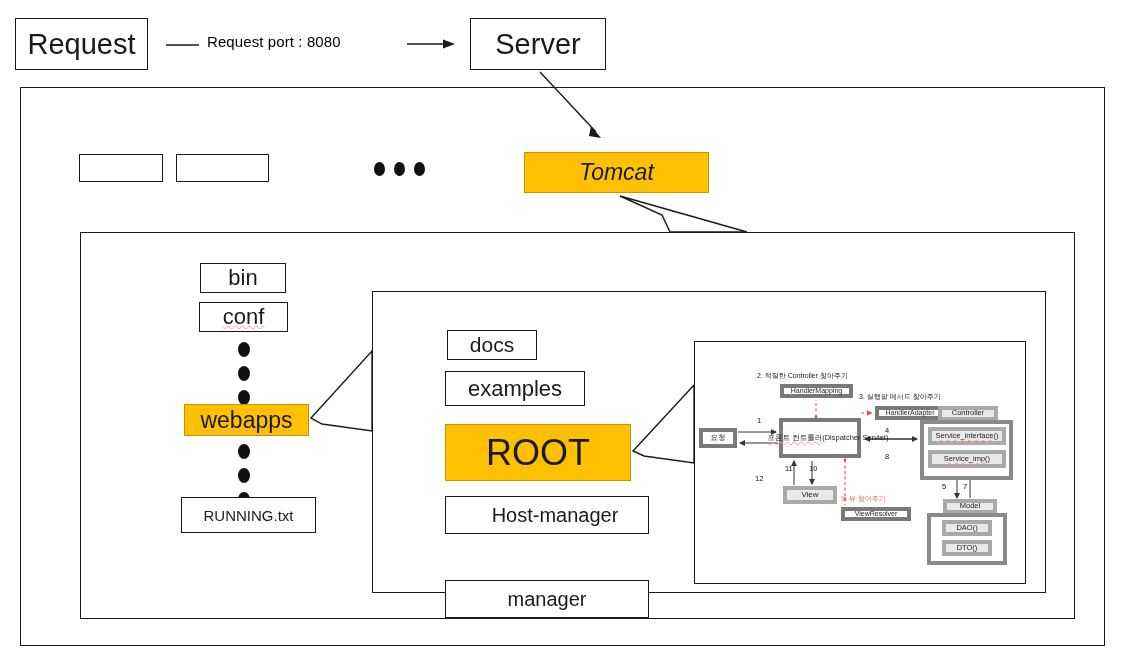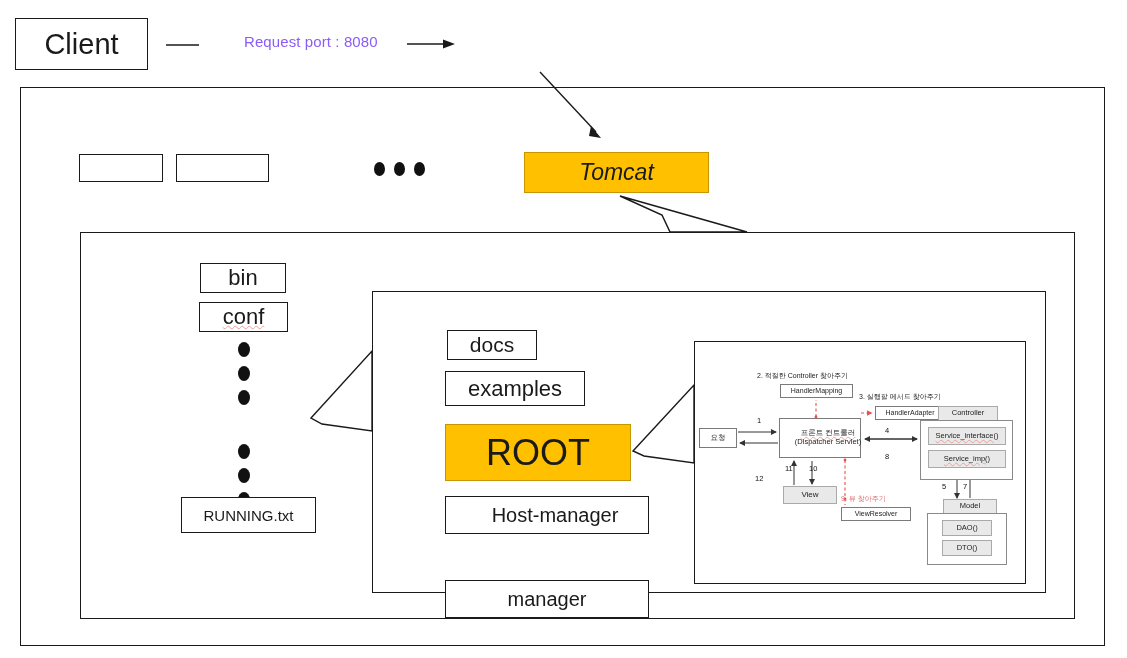--- a/index.html
+++ b/index.html
@@ -20,21 +20,21 @@
     white-space:nowrap;
     color:#1a1a1a;
   }
   .box.accent{background:#FFC000;border-color:#c79500;}
 
   
   #client-box{left:15px;top:18px;width:133px;height:52px;font-size:29px;}
   #server-box{left:470px;top:18px;width:136px;height:52px;font-size:29px;}
   #req-label{
     position:absolute;left:207px;top:33px;font-size:15px;letter-spacing:.1px;
-    color:#8b5cf6;white-space:nowrap;margin-left:37px;
+    color:#000000;white-space:nowrap;
   }
 
   
   .frame{position:absolute;border:1.7px solid #1a1a1a;background:transparent;box-sizing:border-box;}
   #frame-server{left:20px;top:87px;width:1085px;height:559px;}
   #frame-tomcat{left:80px;top:232px;width:995px;height:387px;}
   #frame-webapps{left:372px;top:291px;width:674px;height:302px;}
 
   
   #empty-box-1{left:79px;top:154px;width:84px;height:28px;}
@@ -77,41 +77,41 @@
 
   
   #mvc-panel{
     position:absolute;left:694px;top:341px;width:332px;height:243px;
     border:1.6px solid #1a1a1a;background:#fff;box-sizing:border-box;overflow:hidden;
     font-family:"Liberation Sans","DejaVu Sans",sans-serif;
   }
   #mvc-svg{position:absolute;left:0;top:0;width:332px;height:243px;}
   .m-box{
     position:absolute;box-sizing:border-box;
-    border:1px solid #ec4899;background:#ffffff;
+    border:4px solid #ec4899;background:#ffffff;
     display:flex;align-items:center;justify-content:center;
     font-size:7px;color:#222;white-space:nowrap;text-align:center;line-height:1.15;
   }
   .m-box.grey{background:#e9e9e9;border-color:#a9a9a9;}
   .m-box.plainborder{border-color:#7a7a7a;}
   .m-label{
     position:absolute;font-size:7px;color:#222;white-space:nowrap;
   }
   .m-num{position:absolute;font-size:7.5px;color:#111;}
   .m-red{color:#e0706f;}
   .sq{ text-decoration:underline; text-decoration-color:#e8a0a0;
        text-decoration-style:wavy; text-decoration-thickness:.5px;
        text-underline-offset:1px; }
   .sq-k{ text-decoration:underline; text-decoration-color:#e8a0a0;
        text-decoration-style:wavy; text-decoration-thickness:.5px;
        text-underline-offset:1px; }
 
   
   #mvc-req{left:4px;top:86px;width:38px;height:20px;font-size:7.5px;}
-  #mvc-front{left:84px;top:76px;width:82px;height:40px;font-size:7.5px;flex-direction:column;border-color:#7a7a7a;padding-left:16px;}
+  #mvc-front{left:84px;top:76px;width:82px;height:40px;font-size:7.5px;flex-direction:row;border-color:#7a7a7a;padding-left:16px;}
   #mvc-handlermapping{left:85px;top:42px;width:73px;height:14px;}
   #mvc-handleradapter{left:180px;top:64px;width:70px;height:14px;}
   #mvc-view{left:88px;top:144px;width:54px;height:18px;font-size:8px;}
   #mvc-viewresolver{left:146px;top:165px;width:70px;height:14px;}
   #mvc-controller-tab{left:243px;top:64px;width:60px;height:15px;font-size:7.5px;}
   #mvc-controller-body{left:225px;top:78px;width:93px;height:60px;border-color:#8a8a8a;}
   #mvc-svc-iface{left:233px;top:85px;width:78px;height:18px;font-size:7.5px;}
   #mvc-svc-imp{left:233px;top:108px;width:78px;height:18px;font-size:7.5px;}
   #mvc-model-tab{left:248px;top:157px;width:54px;height:15px;font-size:7.5px;}
   #mvc-model-body{left:232px;top:171px;width:80px;height:52px;border-color:#8a8a8a;}
@@ -147,25 +147,28 @@
     <polygon points="601,138 591,126 589,136" fill="#1a1a1a"></polygon>
 
     <path d="M 620,196 L 747,232 L 670,232 L 662,215 Z" fill="#ffffff" stroke="#1a1a1a" stroke-width="1.5" stroke-linejoin="miter"></path>
 
     <path d="M 311,418 L 372,351 L 372,431 L 322,424 Z" fill="#ffffff" stroke="#1a1a1a" stroke-width="1.4" stroke-linejoin="miter"></path>
 
     <path d="M 633,451 L 694,385 L 694,463 L 644,456 Z" fill="#ffffff" stroke="#1a1a1a" stroke-width="1.4" stroke-linejoin="miter"></path>
   </svg>
 
   <div class="box" id="client-box">
-    <span>Client</span>
+    <span>Request</span>
   </div>
 
   <div id="req-label">Request port : 8080</div>
 
+  <div class="box" id="server-box">
+    <span>Server</span>
+  </div>
 
   <div class="frame" id="frame-server"></div>
   <div class="frame" id="frame-tomcat"></div>
   <div class="frame" id="frame-webapps"></div>
 
   <div class="box" id="empty-box-1">
     <span></span>
   </div>
   <div class="box" id="empty-box-2">
     <span></span>
@@ -187,20 +190,23 @@
   <div class="box dir" id="dir-conf">
     <span class="sq">conf</span>
   </div>
 
   <div class="vdots" id="vdots-1">
     <i></i>
       <i></i>
       <i></i>
   </div>
 
+  <div class="box accent dir" id="dir-webapps">
+    <span class="sq">webapps</span>
+  </div>
 
   <div class="vdots" id="vdots-2">
     <i></i>
       <i></i>
       <i></i>
   </div>
 
   <div class="box dir" id="dir-running">
     <span>RUNNING.txt</span>
   </div>

